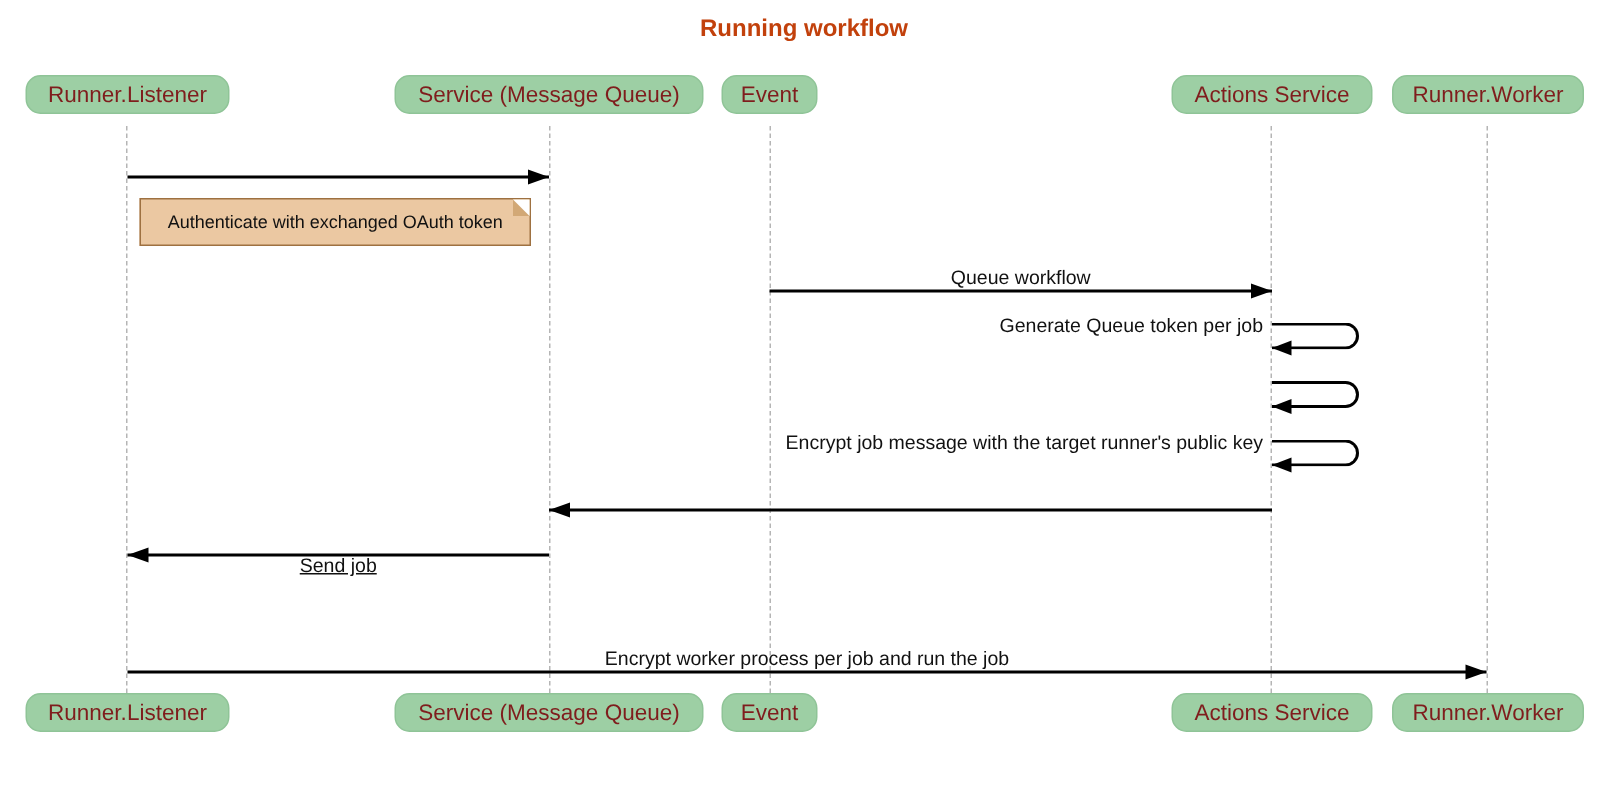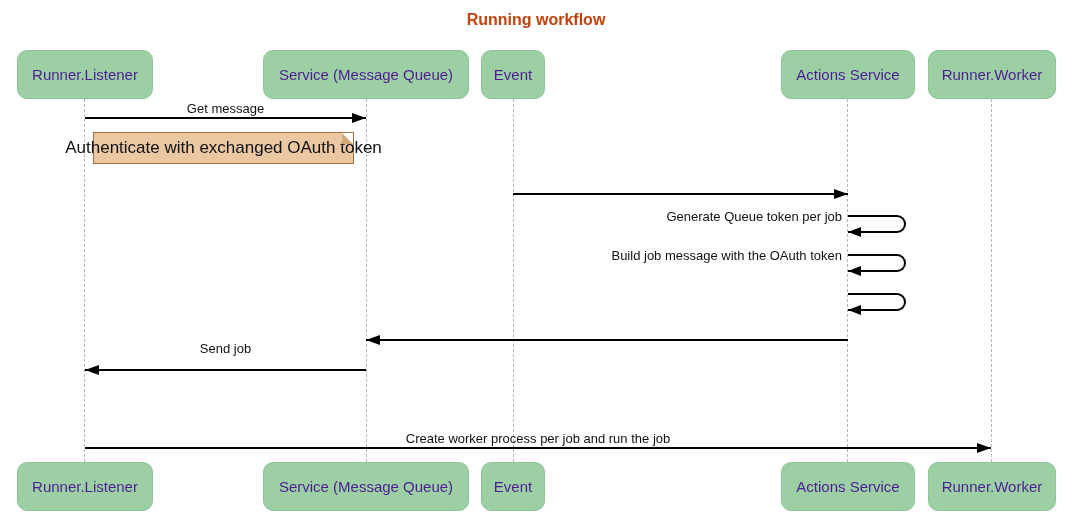--- a/index.html
+++ b/index.html
@@ -19,30 +19,30 @@
     left: 0;
     width: 1072px;
     text-align: center;
     font-size: 16px;
     font-weight: bold;
     color: #c2410c;
   }
 
   .actor {
     position: absolute;
-    height: 49px;
+    height: 26px;
     background: #9DCFA4;
     border: 1px solid #8FC497;
     border-radius: 10px;
     box-sizing: border-box;
     display: flex;
     align-items: center;
     justify-content: center;
     font-size: 15px;
-    color: #4c1d95;
+    color: #7f1d1d;
     white-space: nowrap;
     text-align: center;
   }
   .actor.top    { top: 50px; }
   .actor.bottom { top: 462px; }
 
   .lifeline {
     position: absolute;
     top: 84px;
     height: 378px;
@@ -108,21 +108,21 @@
 
   .note {
     position: absolute;
     height: 32px;
     box-sizing: border-box;
     background: #EBC8A2;
     border: 1px solid #9E7141;
     display: flex;
     align-items: center;
     justify-content: center;
-    font-size: 17px;
+    font-size: 12px;
     color: #111111;
     white-space: nowrap;
   }
   .note::after {
     content: "";
     position: absolute;
     top: 0;
     right: 0;
     width: 0; height: 0;
     border-style: solid;
@@ -142,51 +142,51 @@
   <div class="lifeline" style="left:513px;"></div>
   <div class="lifeline" style="left:847px;"></div>
   <div class="lifeline" style="left:991px;"></div>
 
   <div class="actor top" style="left:17px;  width:136px;">Runner.Listener</div>
   <div class="actor top" style="left:263px; width:206px;">Service (Message Queue)</div>
   <div class="actor top" style="left:481px; width:64px;">Event</div>
   <div class="actor top" style="left:781px; width:134px;">Actions Service</div>
   <div class="actor top" style="left:928px; width:128px;">Runner.Worker</div>
 
-  <div class="msg-label" style="left:85px; width:281px; top:101px;">Get message</div>
   <div class="msg-line" style="left:85px; width:281px; top:117px;"></div>
   <div class="arrow-r" style="left:352px; top:113px;"></div>
 
   <div class="note" style="left:93px; top:132px; width:261px;">
     <span>Authenticate with exchanged OAuth token</span>
   </div>
 
+  <div class="msg-label" style="left:513px; width:335px; top:177px;">Queue workflow</div>
   <div class="msg-line" style="left:513px; width:335px; top:193px;"></div>
   <div class="arrow-r" style="left:834px; top:189px;"></div>
 
   <div class="loop-label" style="top:209px;">Generate Queue token per job</div>
   <div class="self-loop" style="top:215px;"></div>
   <div class="self-loop-arrow" style="top:227px;"></div>
 
-  <div class="loop-label" style="top:248px;">Build job message with the OAuth token</div>
   <div class="self-loop" style="top:254px;"></div>
   <div class="self-loop-arrow" style="top:266px;"></div>
 
+  <div class="loop-label" style="top:287px;">Encrypt job message with the target runner's public key</div>
   <div class="self-loop" style="top:293px;"></div>
   <div class="self-loop-arrow" style="top:305px;"></div>
 
   <div class="msg-line" style="left:366px; width:482px; top:339px;"></div>
   <div class="arrow-l" style="left:366px; top:335px;"></div>
 
-  <div class="msg-label" style="left:85px; width:281px; top:341px;">Send job</div>
+  <div class="msg-label" style="left:85px; width:281px; top:369px;text-decoration:underline;">Send job</div>
   <div class="msg-line" style="left:85px; width:281px; top:369px;"></div>
   <div class="arrow-l" style="left:85px; top:365px;"></div>
 
 
-  <div class="msg-label" style="left:85px; width:906px; top:431px;">Create worker process per job and run the job</div>
+  <div class="msg-label" style="left:85px; width:906px; top:431px;">Encrypt worker process per job and run the job</div>
   <div class="msg-line" style="left:85px; width:906px; top:447px;"></div>
   <div class="arrow-r" style="left:977px; top:443px;"></div>
 
   <div class="actor bottom" style="left:17px;  width:136px;">Runner.Listener</div>
   <div class="actor bottom" style="left:263px; width:206px;">Service (Message Queue)</div>
   <div class="actor bottom" style="left:481px; width:64px;">Event</div>
   <div class="actor bottom" style="left:781px; width:134px;">Actions Service</div>
   <div class="actor bottom" style="left:928px; width:128px;">Runner.Worker</div>
 
 </div>

